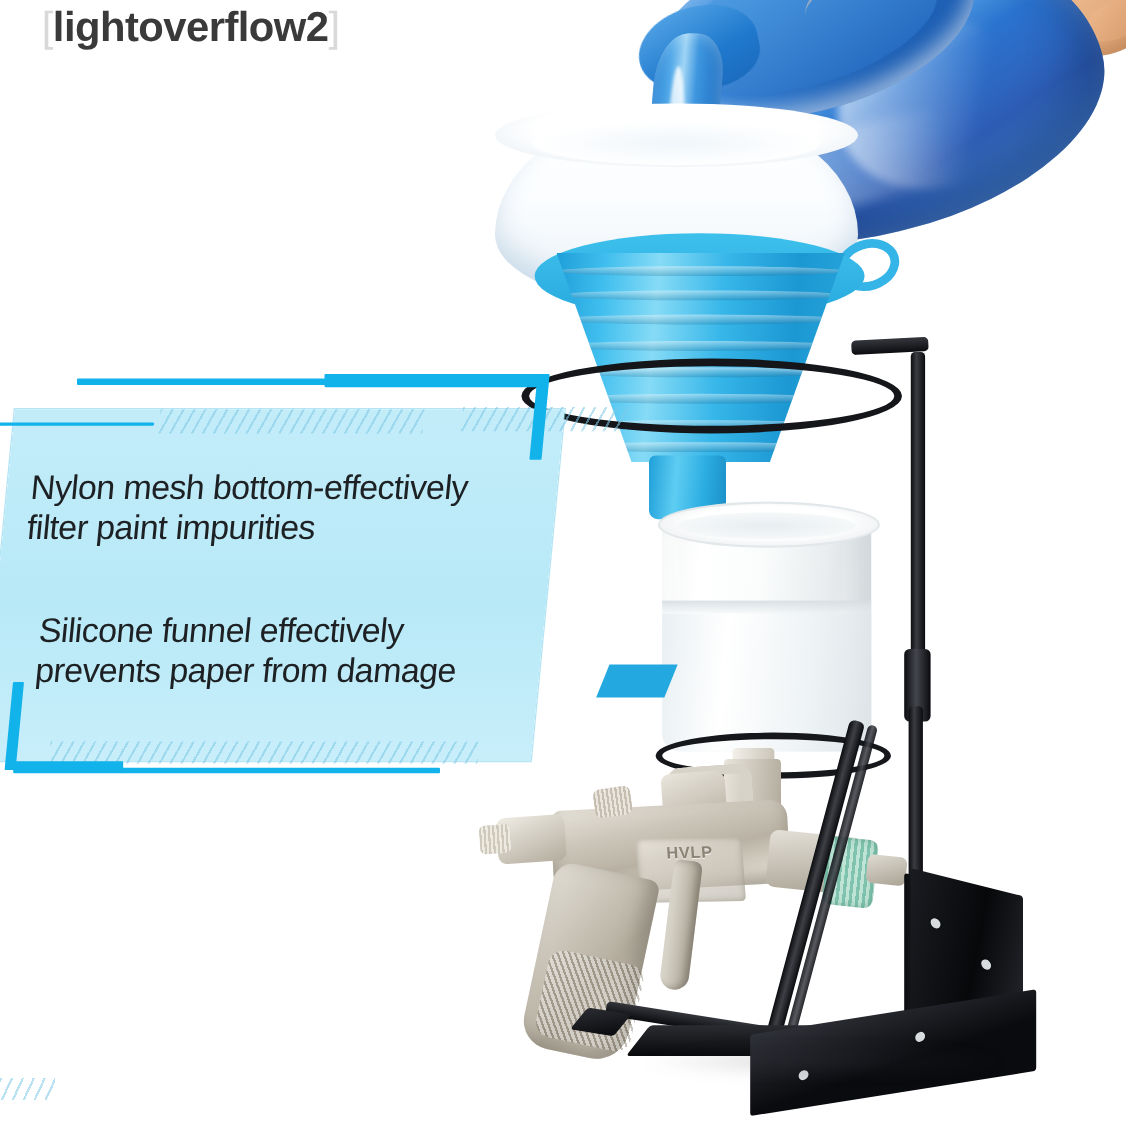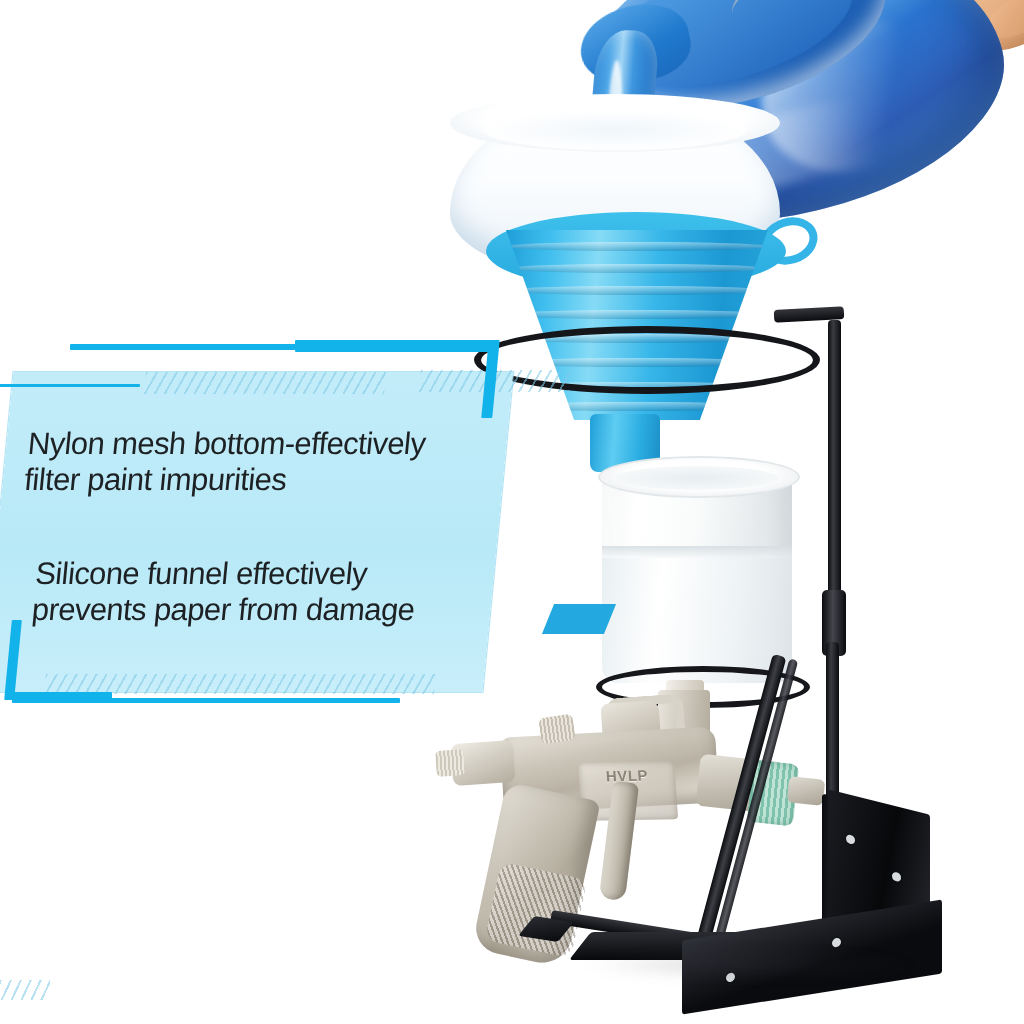--- a/index.html
+++ b/index.html
@@ -478,14 +478,17 @@
 
     <div class="cal-text">
       <div class="para p1">Nylon mesh bottom-effectively
 filter paint impurities</div>
       <div class="para p2">Silicone funnel effectively
 prevents paper from damage</div>
     </div>
   </div>
   <div class="tab"></div>
 
+  <div id="watermark">
+    <span class="brk">[</span><span>lightoverflow2</span><span class="brk">]</span>
+  </div>
 
 </div>
 
 </body></html>

